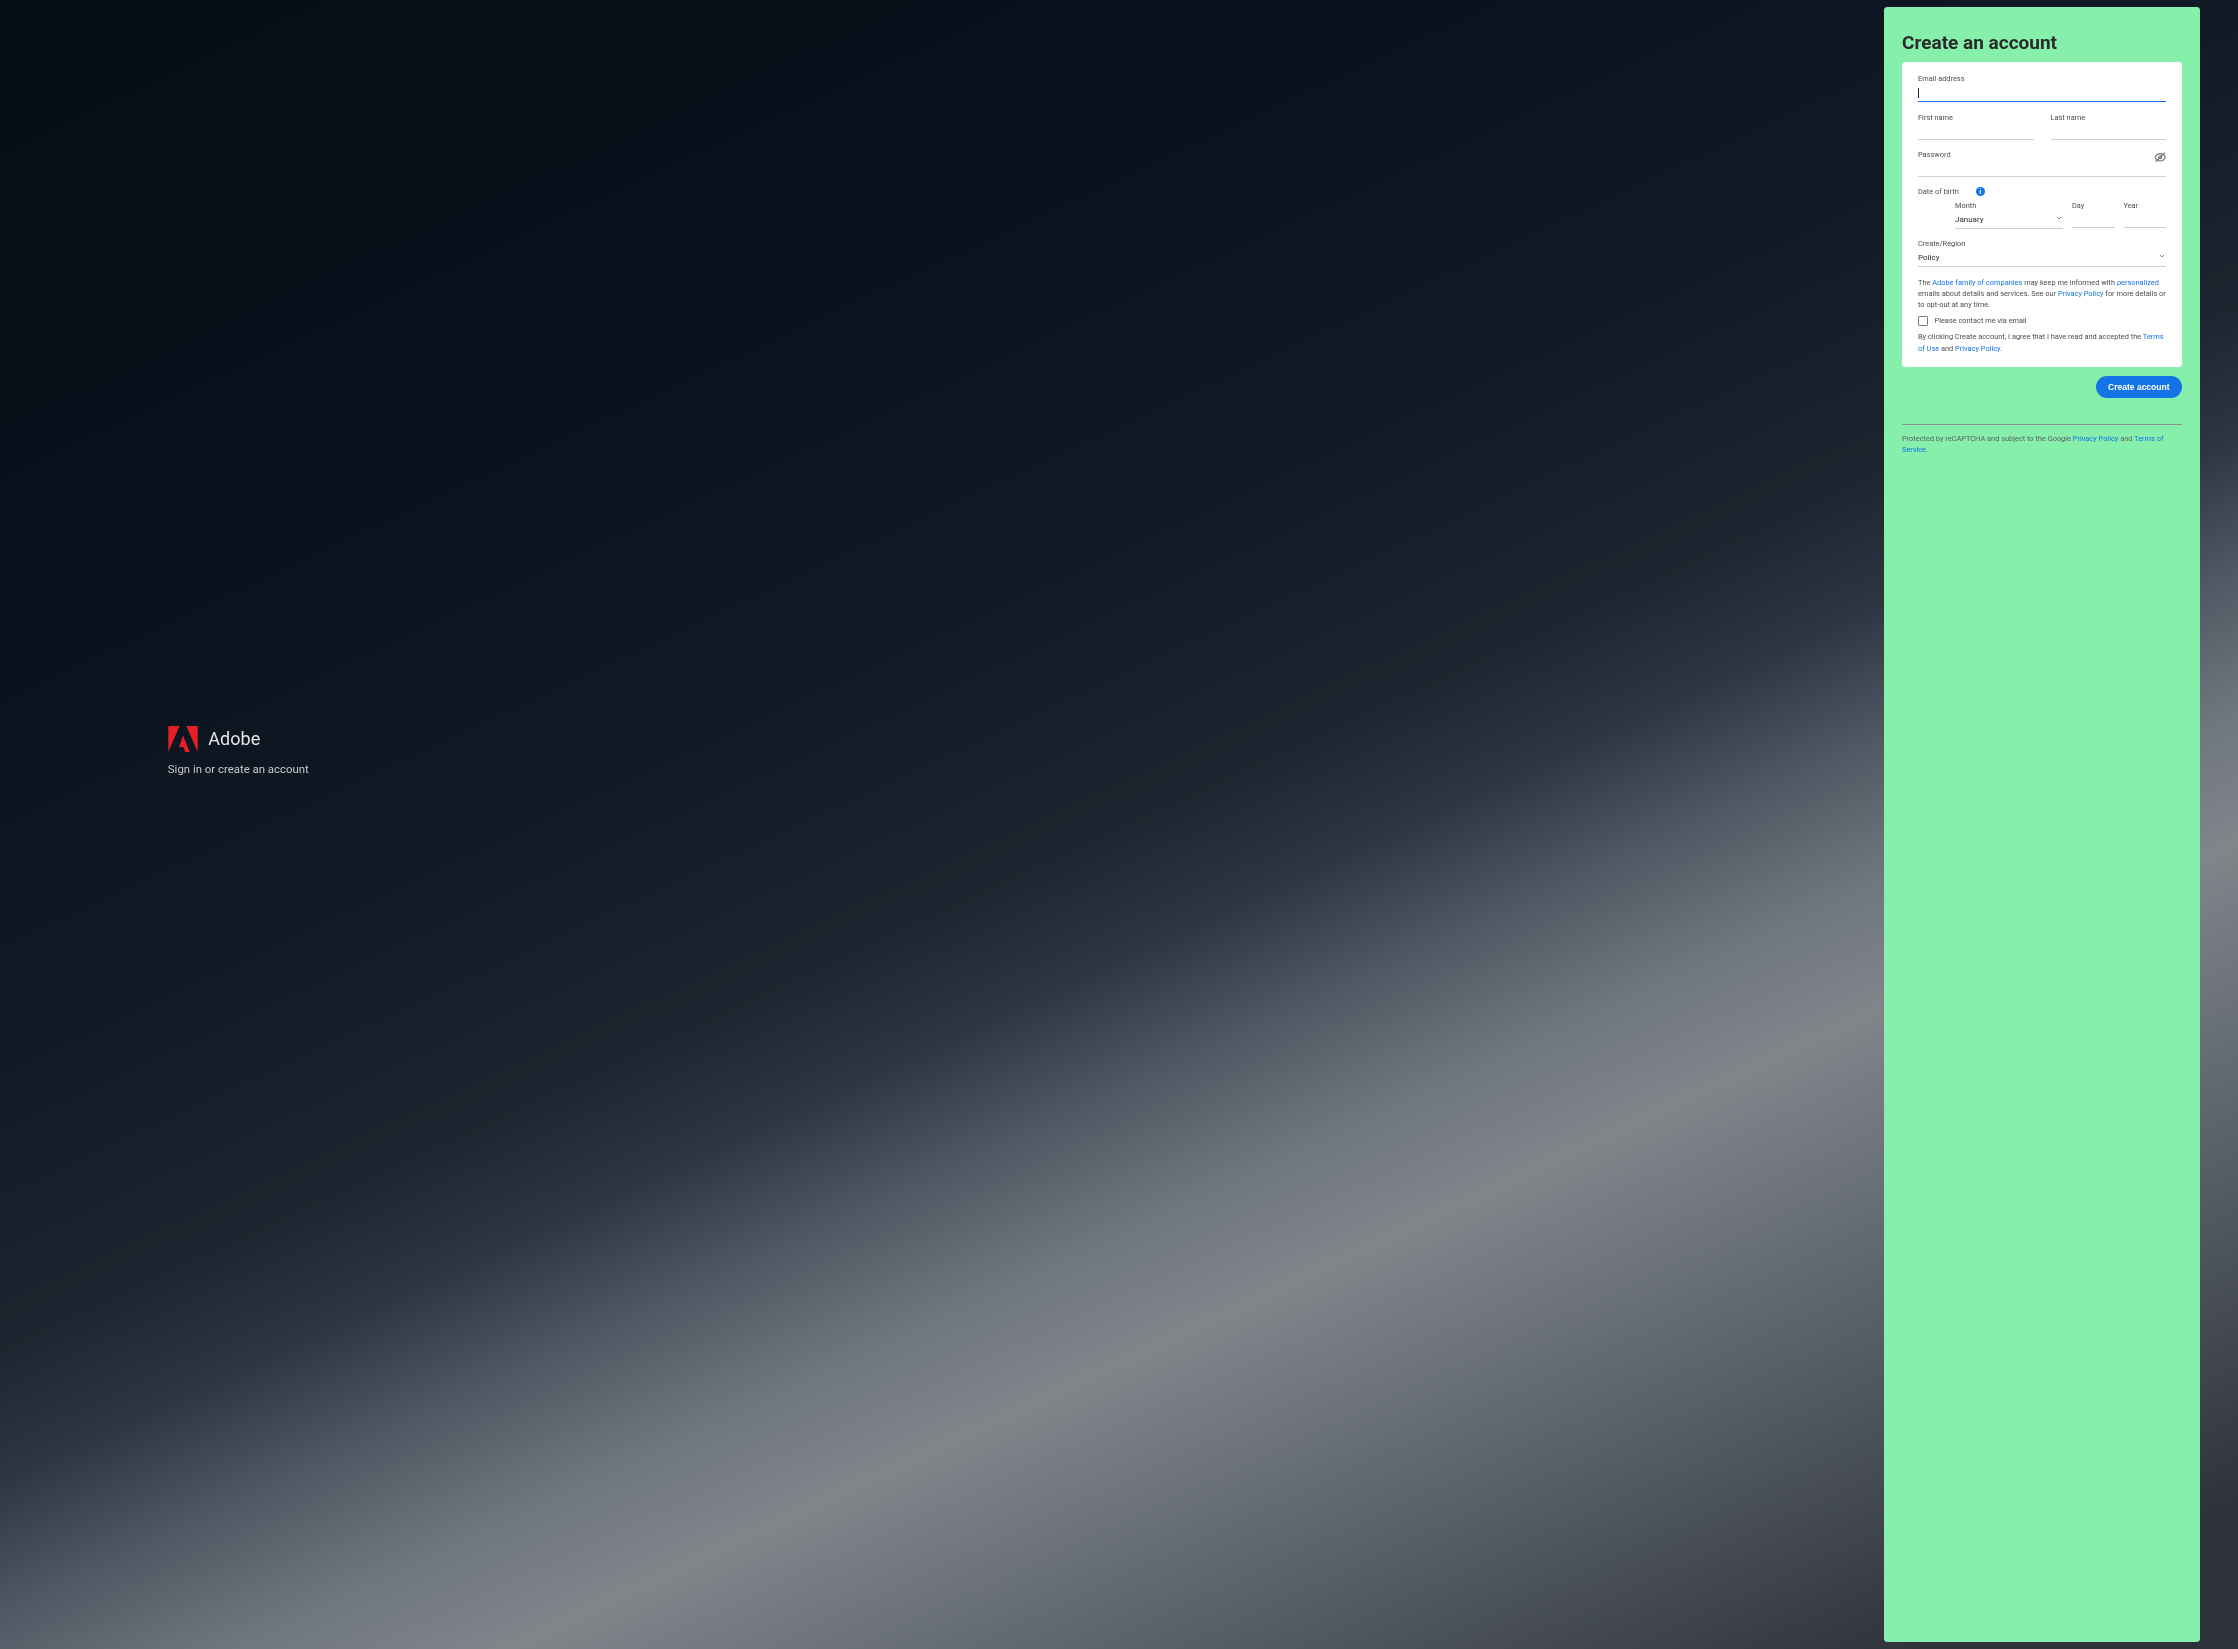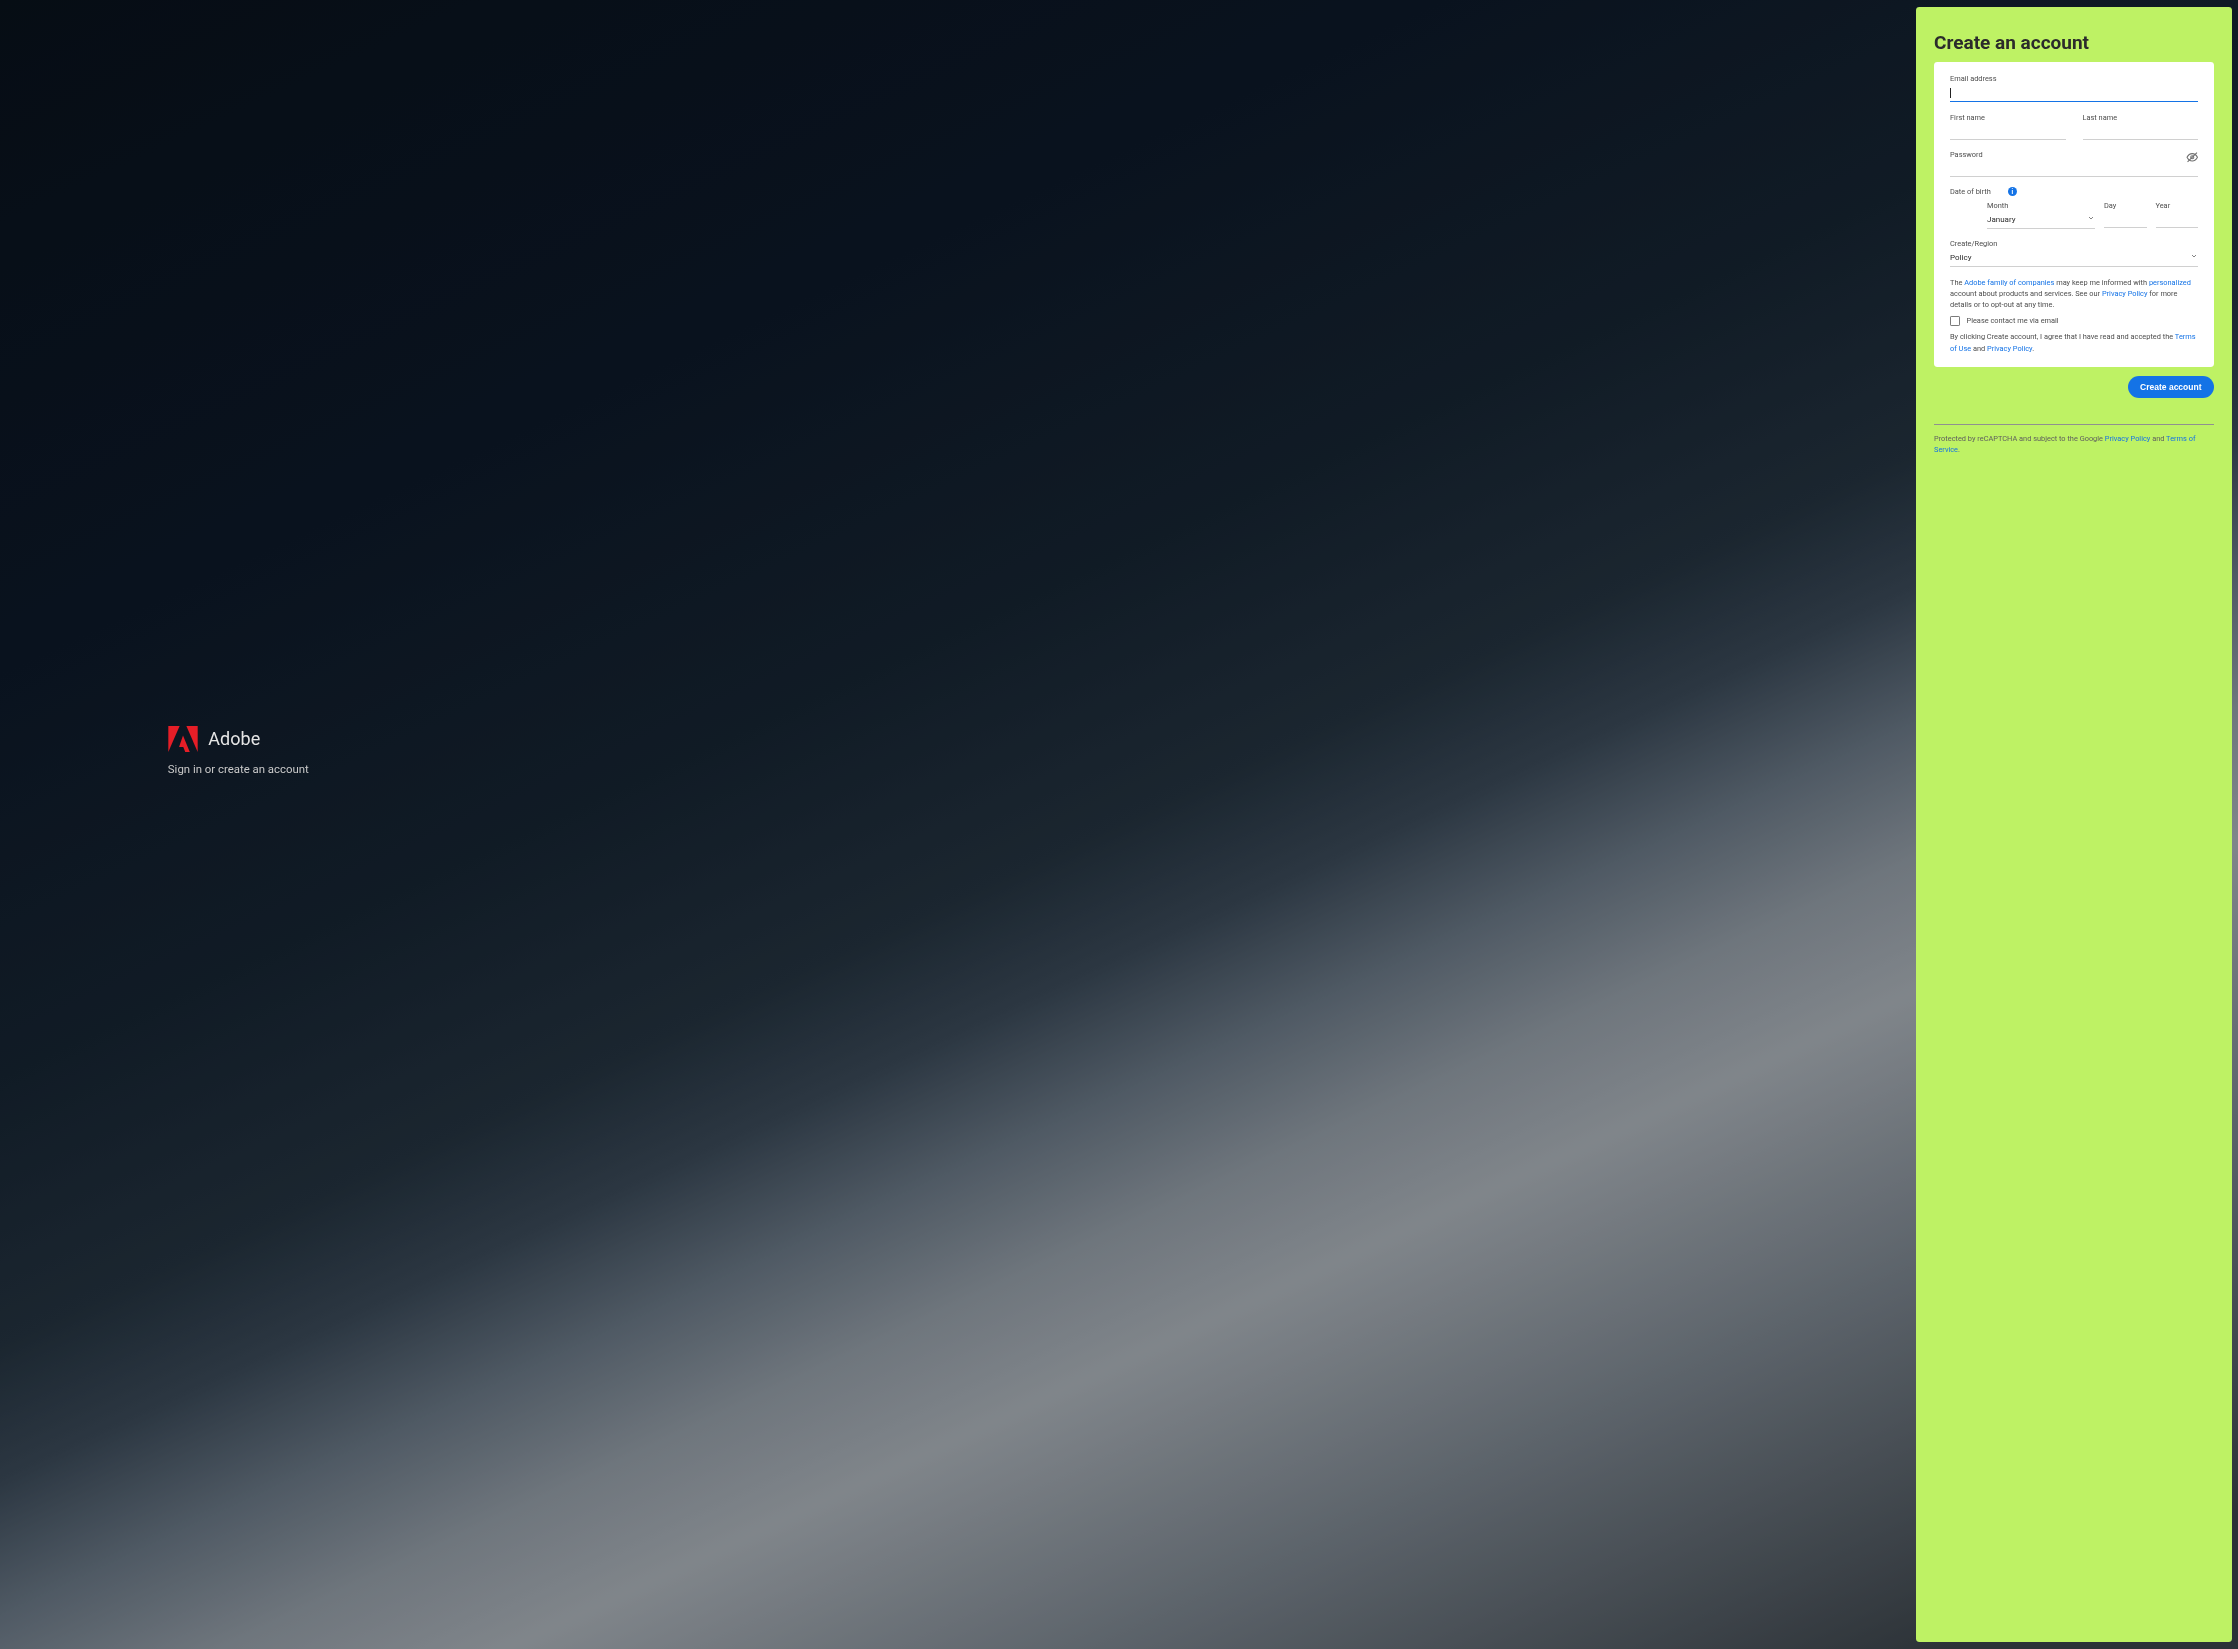--- a/index.html
+++ b/index.html
@@ -38,25 +38,25 @@
     font-size: 11.4px;
     color: #c9c9c9;
     font-weight: 400;
   }
   .adobe-logo {
     width: 30px; height: 26px;
   }
 
   .panel {
     position: absolute;
-    right: 6px;
+    right: 38px;
     top: 6.8px;
     bottom: 6.8px;
     width: 316px;
-    background: #bef264;
+    background: #86efac;
     border-radius: 3.4px;
     z-index: 3;
     padding: 13.7px 18px 13.7px 18px;
     display: flex;
     flex-direction: column;
   }
   .panel-title {
     font-size: 19px;
     font-weight: 700;
     color: #2b2b2b;
@@ -261,21 +261,21 @@
         <span class="select-value">Policy</span>
         <span class="chevron">
           <svg width="8" height="8" viewBox="0 0 24 24" fill="none" stroke="#6a6a6a" stroke-width="2.5">
               <polyline points="6 9 12 15 18 9"></polyline>
             </svg>
         </span>
       </div>
     </div>
 
     <p class="fine">
-      <span>The </span><a href="#" class="link">Adobe family of companies</a><span> may keep me informed with </span><a href="#" class="link">personalized</a><span> account about products and services. See our </span><a href="#" class="link">Privacy Policy</a><span> for more details or to opt-out at any time.</span>
+      <span>The </span><a href="#" class="link">Adobe family of companies</a><span> may keep me informed with </span><a href="#" class="link">personalized</a><span> emails about details and services. See our </span><a href="#" class="link">Privacy Policy</a><span> for more details or to opt-out at any time.</span>
     </p>
 
     <div class="check-row">
       <div class="checkbox"></div>
       <span class="check-label">Please contact me via email</span>
     </div>
 
     <p class="fine" style="margin-top:2.3px;">
       <span>By clicking Create account, I agree that I have read and accepted the </span><a href="#" class="link">Terms of Use</a><span> and </span><a href="#" class="link">Privacy Policy</a><span>.</span>
     </p>

